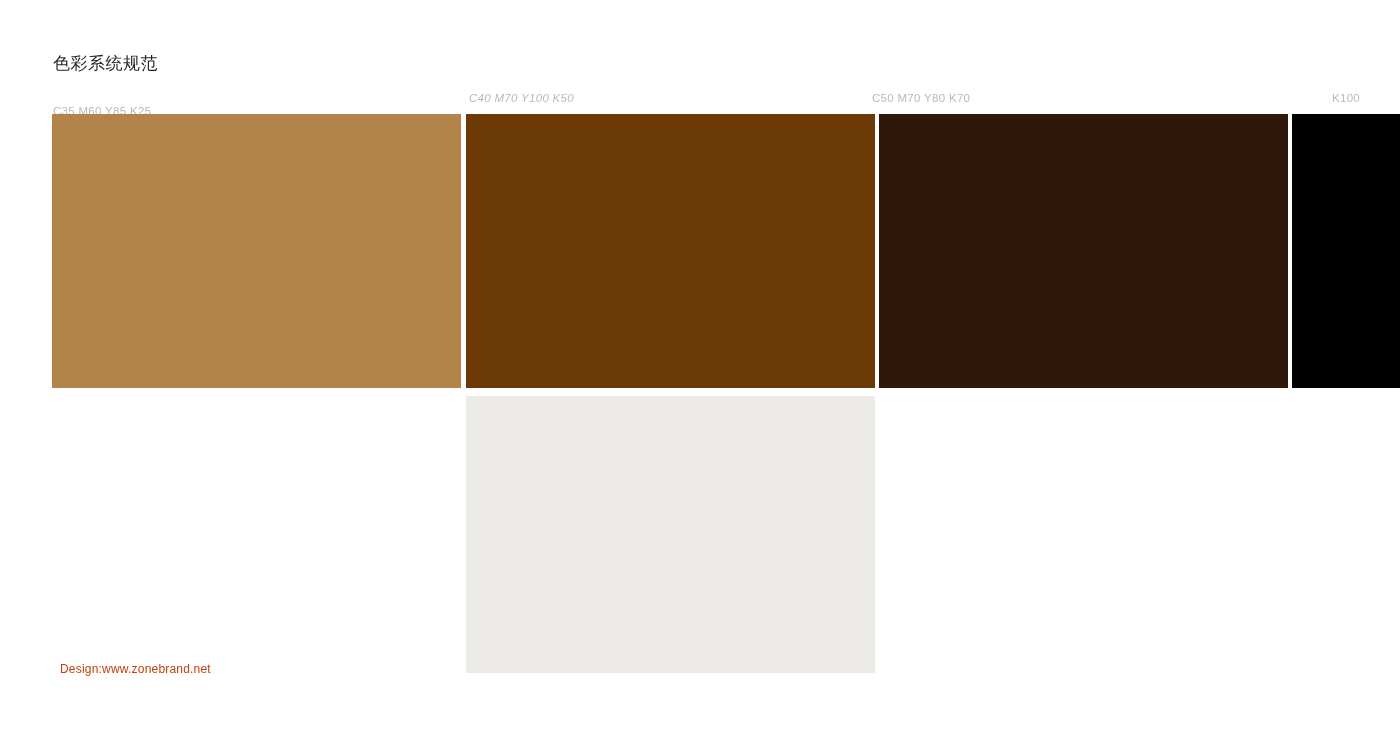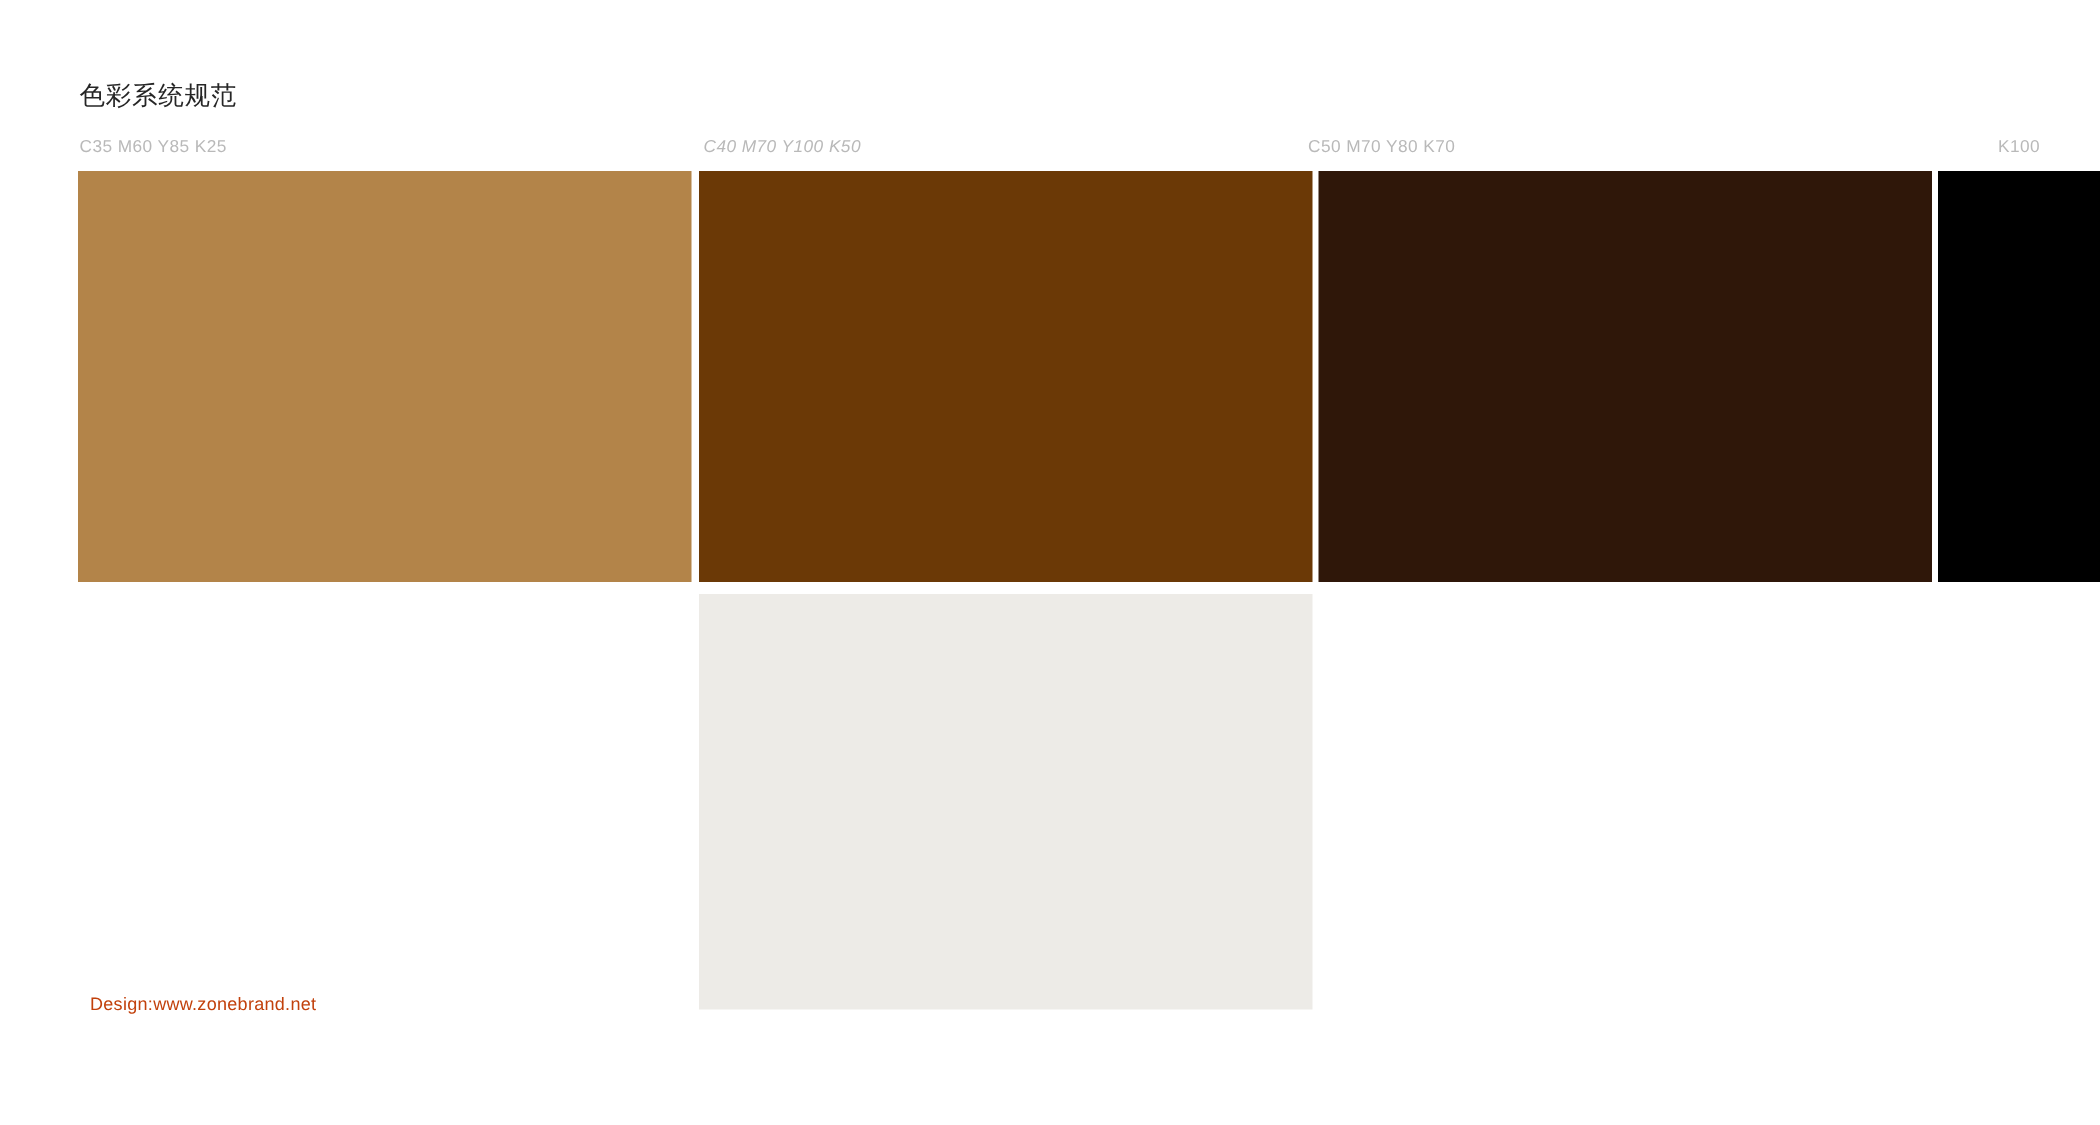--- a/index.html
+++ b/index.html
@@ -34,21 +34,21 @@
   
   .swatch-label {
     position: absolute;
     top: 91px;
     font-size: 11.5px;
     line-height: 14px;
     color: #b9b9b9;
     letter-spacing: 0.3px;
     white-space: nowrap;
   }
-  .lbl-1 { left: 53px; }
+  .lbl-1 { left: 53px; margin-top: 13px; }
   .lbl-2 { left: 469px; font-style: italic; }
   .lbl-3 { left: 872px; }
   .lbl-4 { left: 1300px; margin-left: 32px; }
 
   
   .swatch {
     position: absolute;
     top: 114px;
     height: 274px;
   }

